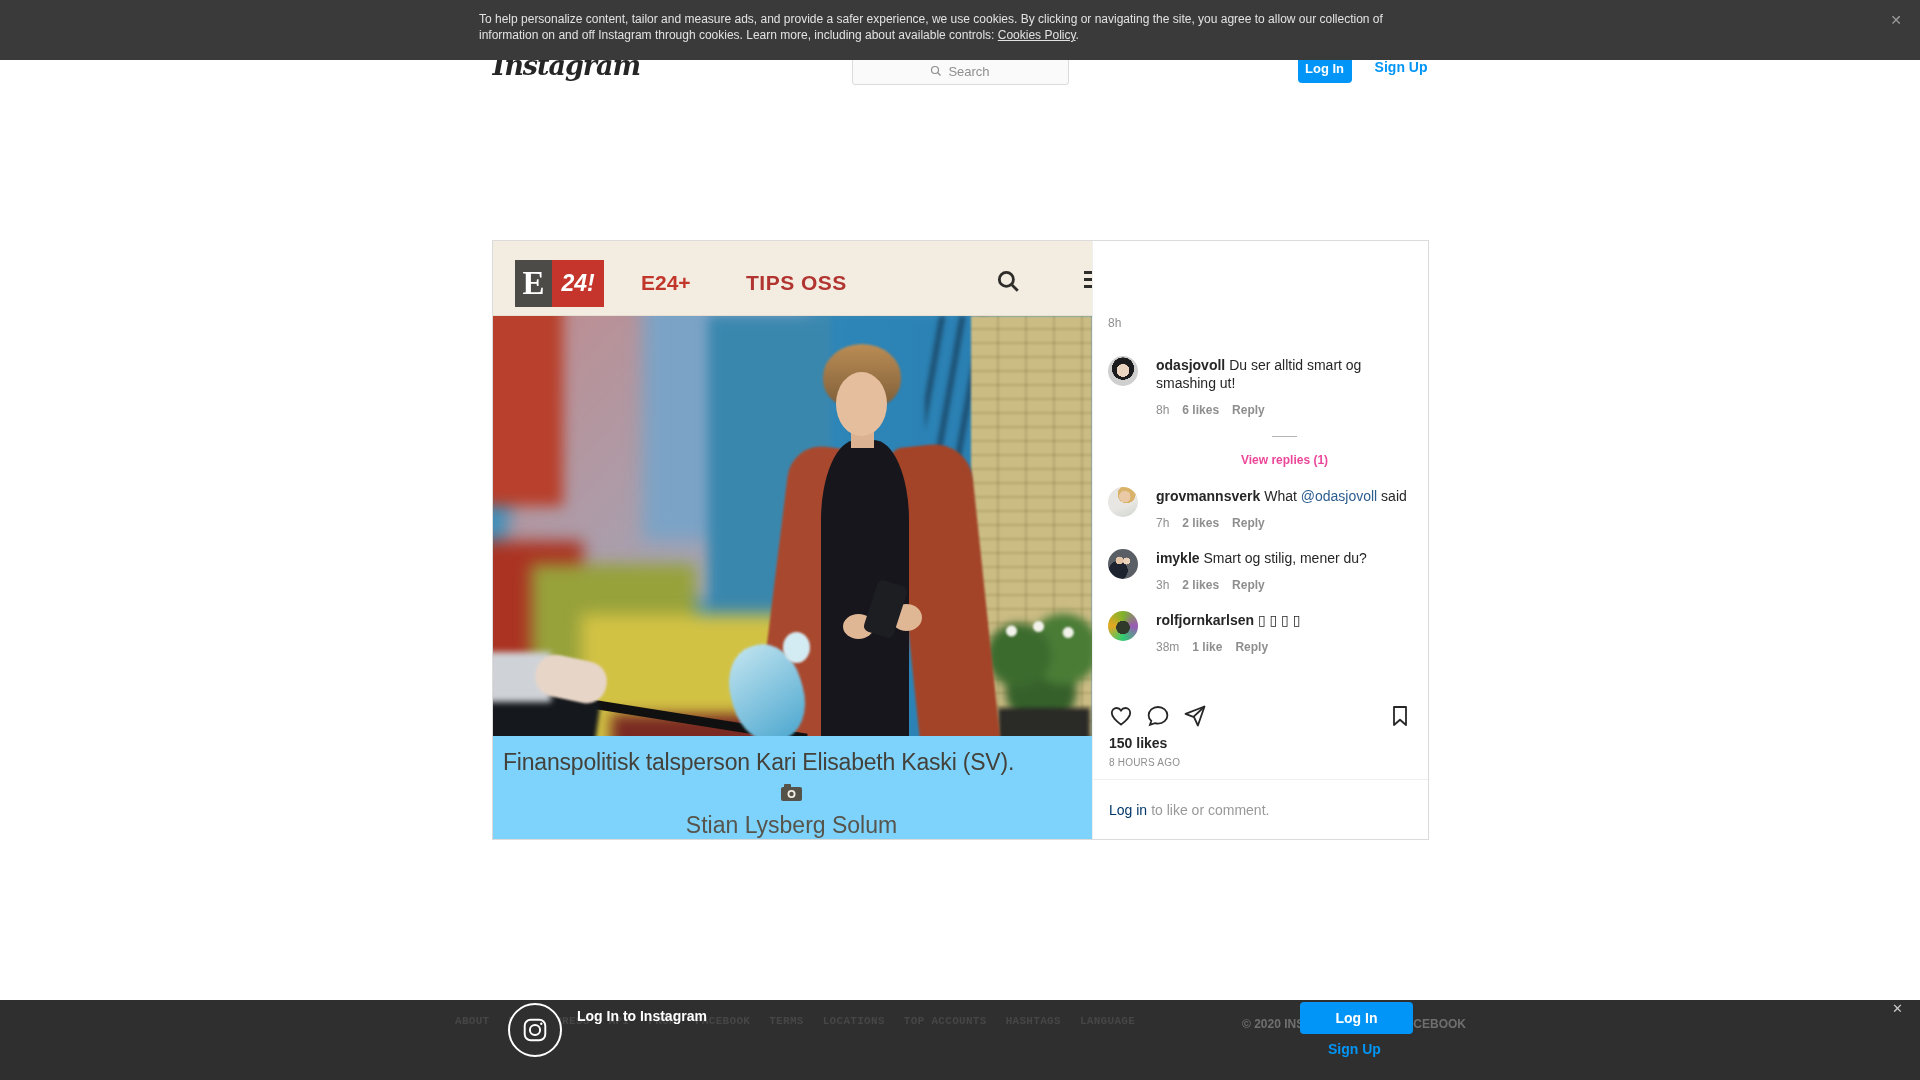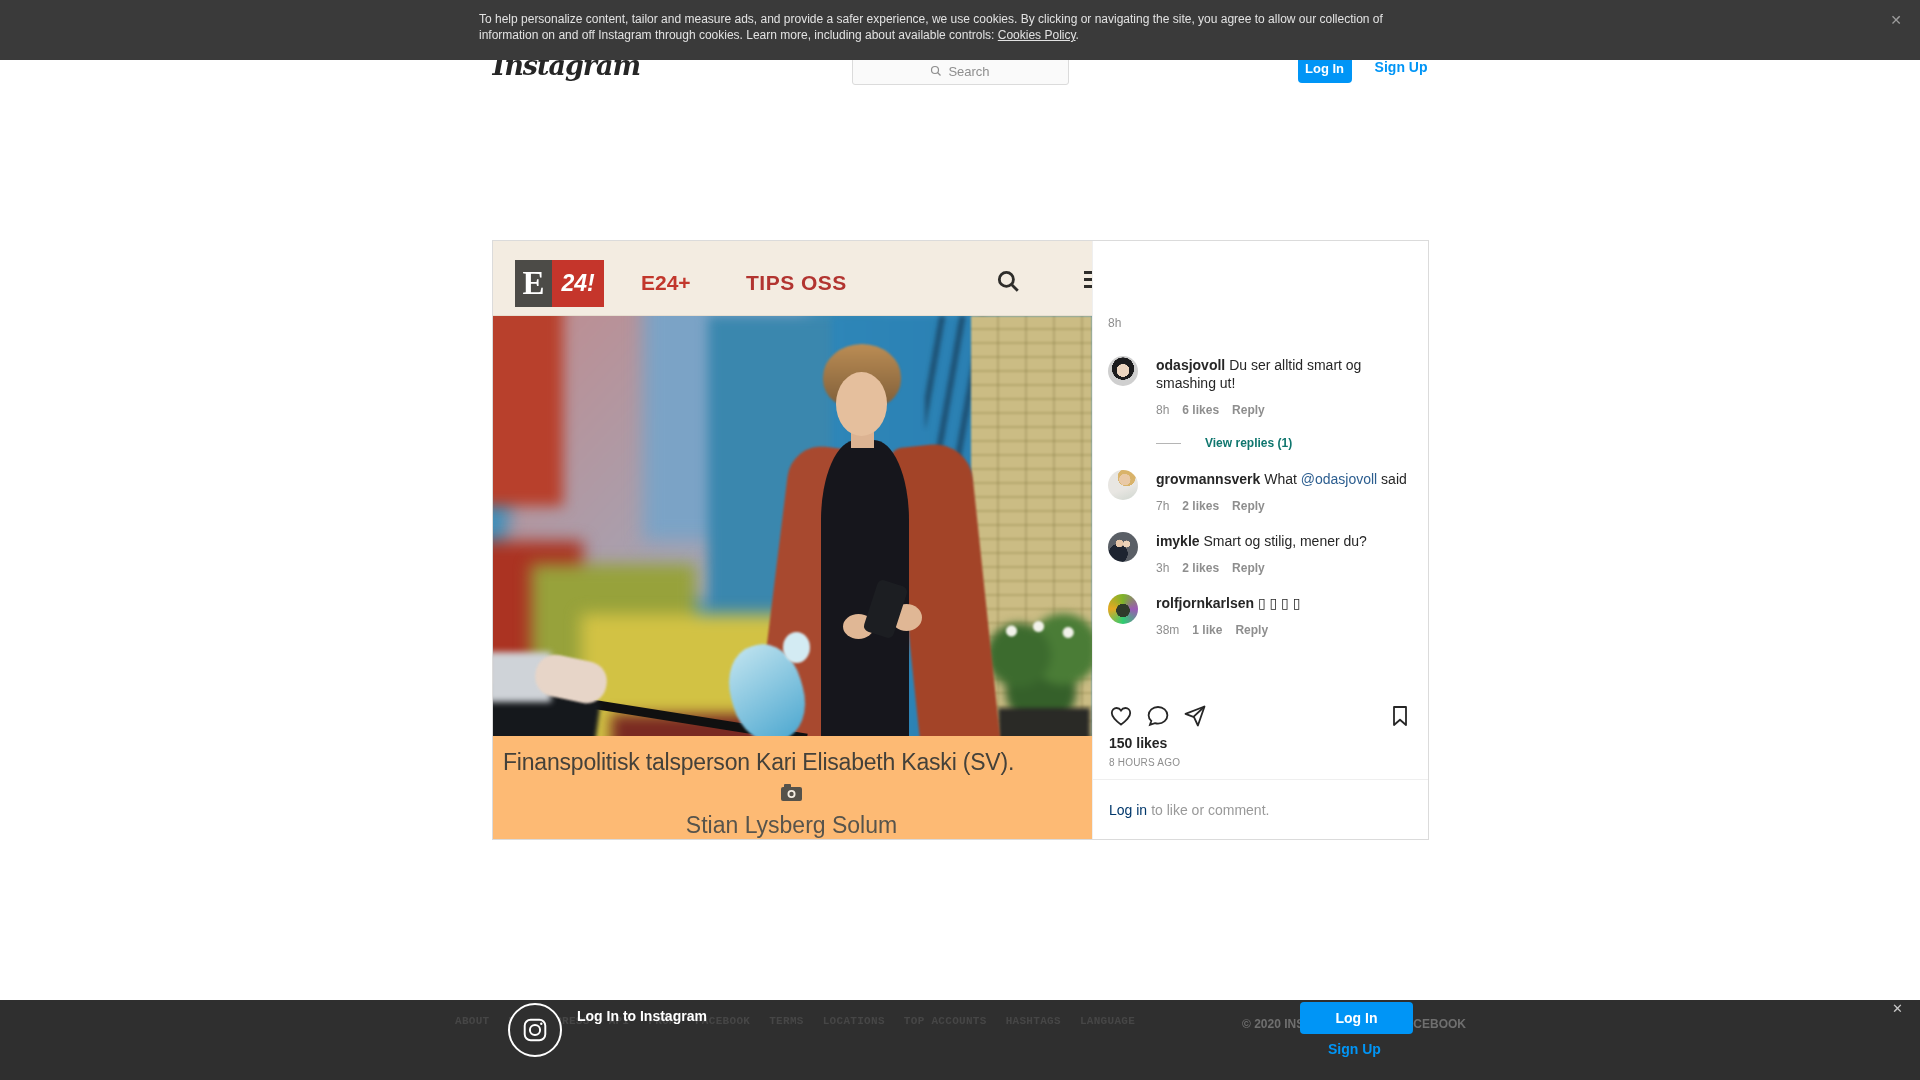--- a/index.html
+++ b/index.html
@@ -73,21 +73,21 @@
   .w-hand-l{ left:350px; top:298px; width:31px; height:25px; border-radius:50%; background:#e0b795; }
   .w-hand-r{ left:398px; top:288px; width:31px; height:27px; border-radius:50%; background:#e0b795; }
   .w-phone { left:377px; top:266px; width:31px; height:54px; border-radius:6px; background:#1c1e22; transform:rotate(18deg); }
   .mic-boom{ left:-12px; top:366px; width:330px; height:9px; background:#101010; transform:rotate(9deg); transform-origin:left center; }
   .mic-wrap{ left:238px; top:328px; width:72px; height:98px; border-radius:46%; background:linear-gradient(160deg,#c3e5f0,#4aa6cf); transform:rotate(-16deg); filter:blur(1px); }
   .mic-tip { left:290px; top:316px; width:27px; height:31px; border-radius:50%; background:#d3ebf3; filter:blur(1px); }
   .hand2   { left:42px; top:342px; width:72px; height:42px; border-radius:20px; background:#e7d5c8; transform:rotate(12deg); filter:blur(1px); }
   .sleeve  { left:-6px; top:336px; width:64px; height:50px; background:#cfd3d8; filter:blur(3px); }
   .dark-corner { left:-22px; top:378px; width:125px; height:75px; background:#15181c; transform:rotate(8deg); filter:blur(2px); }
 
-  .e24-caption { flex:1; padding:13px 12px 0 10px; background:#fdba74; }
+  .e24-caption { flex:1; padding:13px 12px 0 10px; background:#7dd3fc; }
   .e24-cap-line1 { font-size:23px; color:#44413a; letter-spacing:-.2px; }
   .e24-cap-credit { margin-top:8px; display:flex; align-items:center; gap:11px; font-size:23px; color:#57544c;flex-direction:column; }
 
   
   .right-panel { flex:1; position:relative; background:#fff; border-left:1px solid #efefef; }
   .rp-header { position:absolute; top:0; left:0; right:0; height:60px; border-bottom:1px solid #efefef; display:flex; align-items:center; padding:0 16px; }
   .rp-av { width:40px; height:40px; border-radius:50%; flex:none; margin-right:14px; }
   .av-karie { background:
       radial-gradient(circle at 50% 40%, #e9c4a4 0 19%, transparent 20%),
       radial-gradient(circle at 50% 28%, #6b4f35 0 27%, transparent 28%),
@@ -114,21 +114,21 @@
       radial-gradient(circle at 62% 40%, #ecd2b8 0 13%, transparent 14%),
       radial-gradient(circle at 34% 72%, #1d2430 0 32%, transparent 33%), #5a5f66; }
   .av-rolf { background:
       radial-gradient(circle at 50% 55%, #2f3a2a 0 30%, transparent 31%),
       conic-gradient(#7db32a,#9b59b6,#2ecc71,#e6a822,#7db32a); }
   .c-body { font-size:14px; line-height:18px; color:#262626; }
   .c-user { font-weight:700; cursor:pointer; }
   .c-mention { color:#2b5d8f; cursor:pointer; }
   .c-meta { margin-top:9px; font-size:12px; color:#8e8e8e; display:flex; gap:13px; }
   .c-meta .bold { font-weight:600; cursor:pointer; }
-  .view-replies { display:flex; align-items:center; gap:24px; margin:4px 0 20px 48px; font-size:12px; font-weight:600; color:#0f766e; cursor:pointer; }
+  .view-replies { display:flex; align-items:center; gap:16px; margin:4px 0 20px 48px; font-size:12px; font-weight:600; color:#ec4899; cursor:pointer;flex-direction:column; }
   .vr-line { width:25px; height:1px; background:#b5b5b5; }
 
   .rp-actions { position:absolute; left:0; right:0; bottom:60px; height:86px; padding:11px 16px 0; }
   .act-row { display:flex; align-items:center; gap:13px; position:relative; }
   .act-icon { cursor:pointer; display:flex; }
   .act-save { position:absolute; right:0; top:0; }
   .like-count { margin-top:7px; font-size:14px; font-weight:700; color:#262626; }
   .posted-time { margin-top:6px; font-size:10px; color:#8e8e8e; letter-spacing:.2px; }
 
   .rp-login { position:absolute; left:0; right:0; bottom:0; height:60px; border-top:1px solid #efefef; display:flex; align-items:center; padding:0 16px; font-size:14px; color:#999; gap:4px; }

